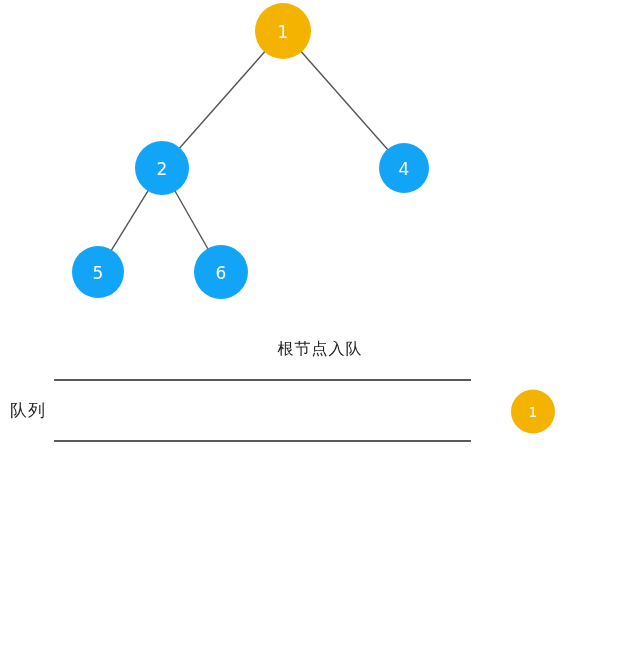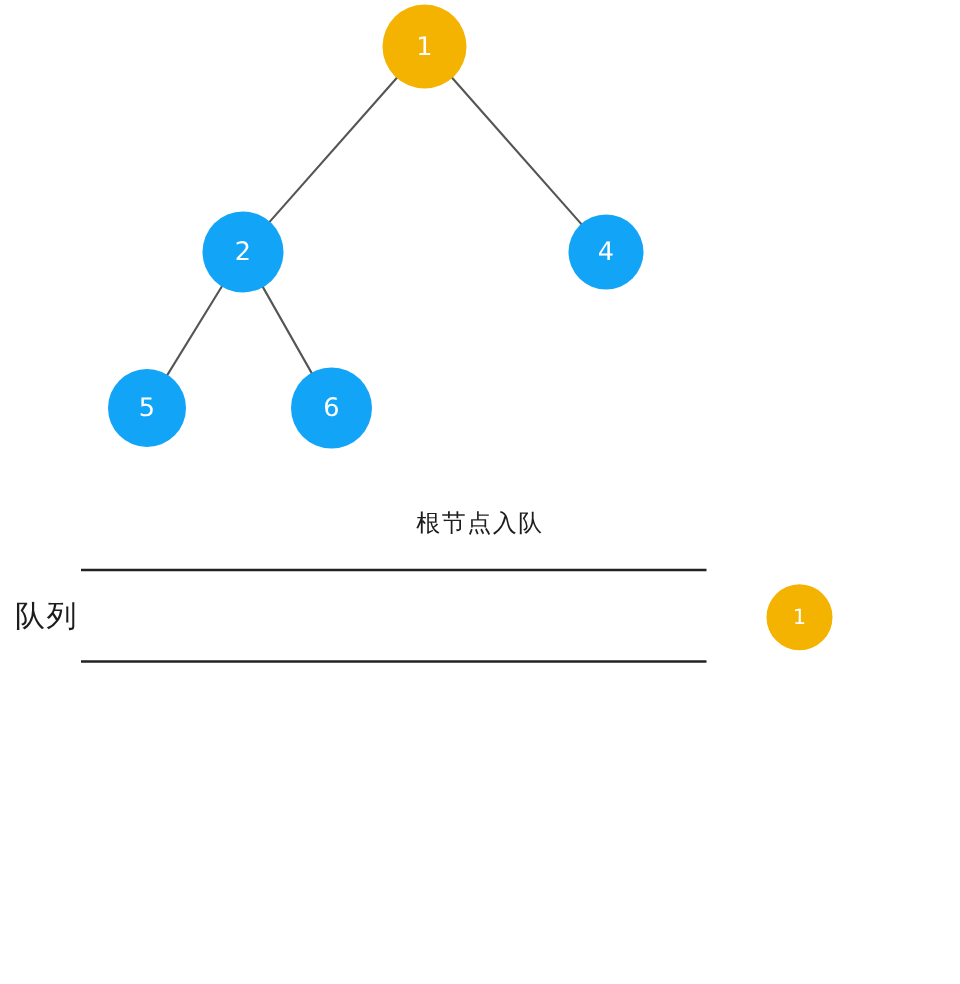--- a/index.html
+++ b/index.html
@@ -55,21 +55,21 @@
     top: 338px;
     font-size: 16px;
     line-height: 22px;
     color: #1d1d1d;
     letter-spacing: 1px;
   }
   .queue-label {
     position: absolute;
     left: 10px;
     top: 399px;
-    font-size: 20px;
+    font-size: 17px;
     line-height: 22px;
     color: #1d1d1d;
     letter-spacing: 1px;
   }
 </style>
 </head>
 <body>
 
 <div id="stage">
 

